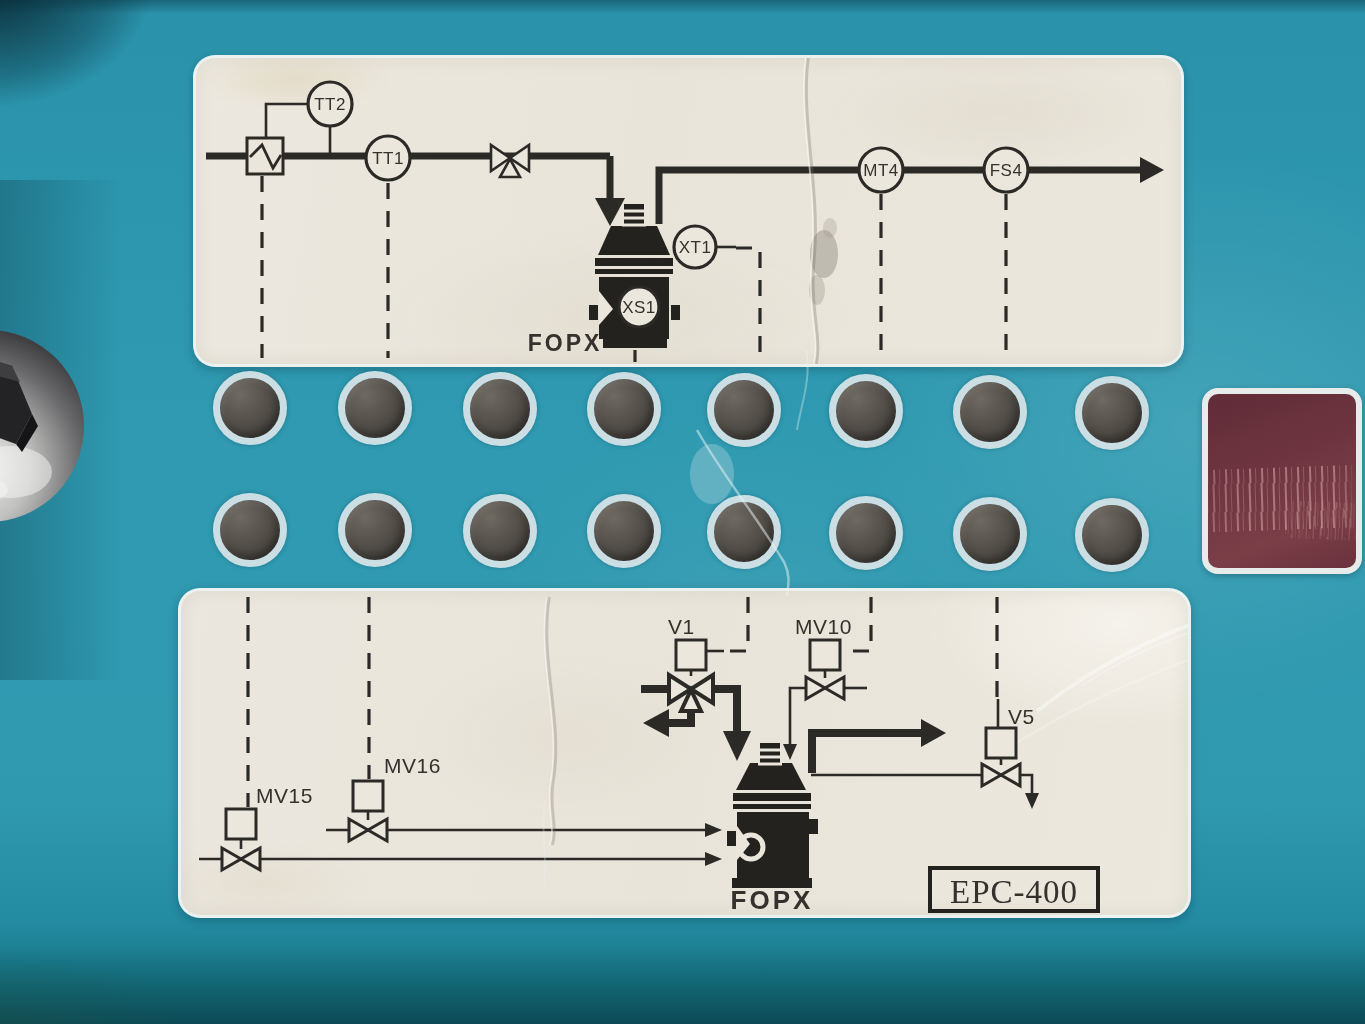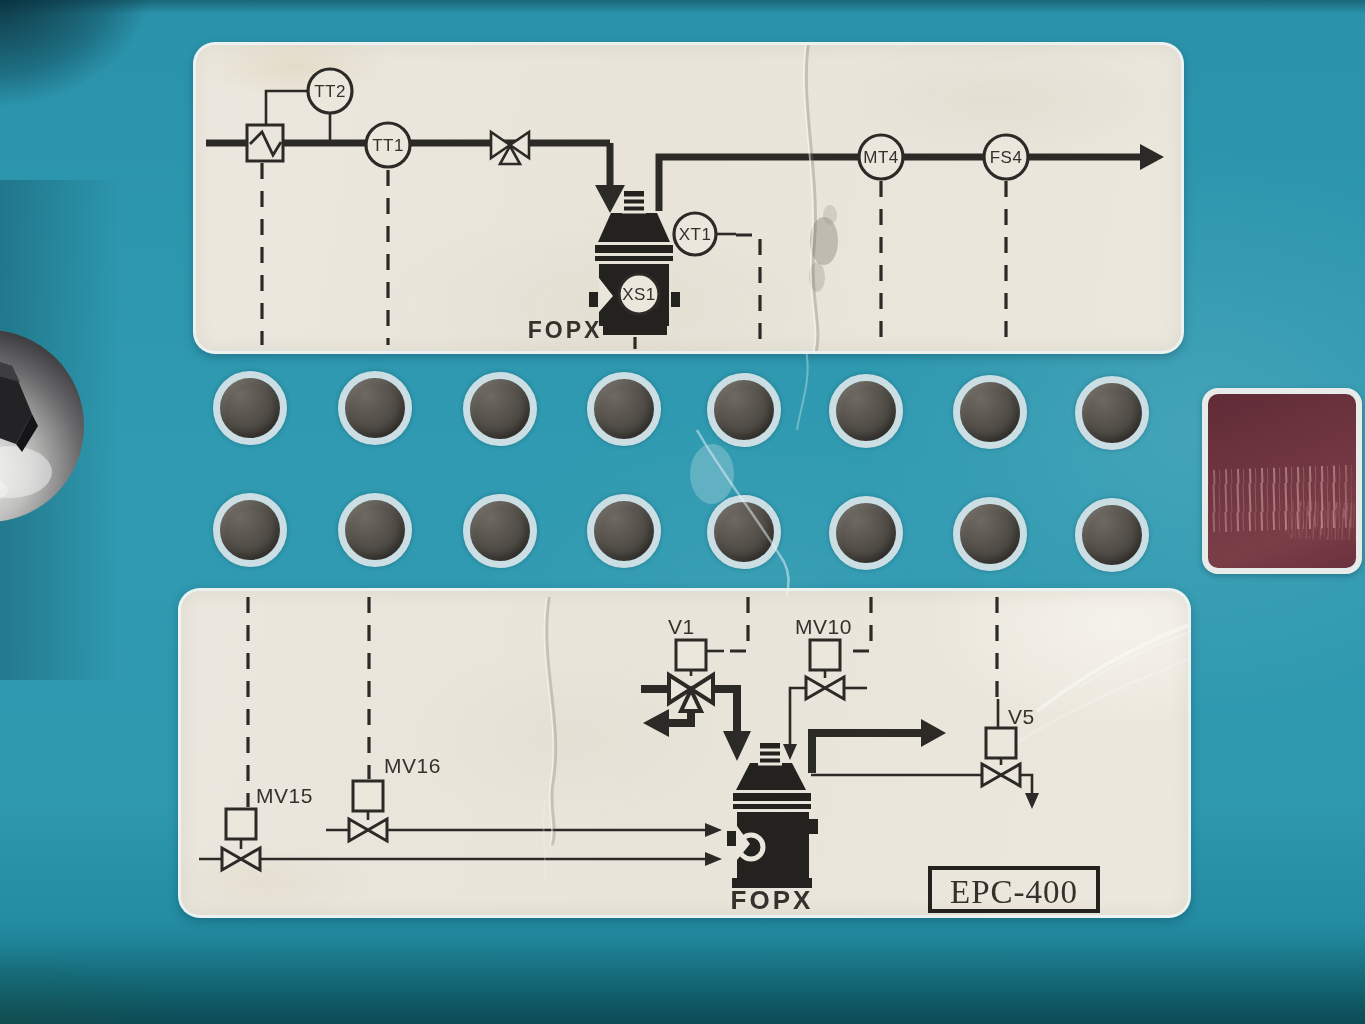--- a/index.html
+++ b/index.html
@@ -22,21 +22,21 @@
     background:radial-gradient(260px 110px at 0% 110%, rgba(34,84,66,.30), transparent 75%);}
   .shade-left{position:absolute;left:0;top:180px;width:120px;height:500px;pointer-events:none;
     background:linear-gradient(90deg, rgba(8,45,58,.30), transparent);}
 
   .plate{
     position:absolute;border-radius:22px;
     border:3px solid rgba(235,248,250,.65);
     box-shadow:0 3px 10px rgba(0,35,50,.28), inset 0 0 18px rgba(125,115,90,.12);
   }
   .plate.top{
-    left:193px;top:42px;width:985px;height:306px;
+    left:193px;top:55px;width:985px;height:306px;
     background:
       radial-gradient(140px 45px at 10% 7%, rgba(208,190,145,.28), transparent 70%),
       radial-gradient(260px 90px at 82% 18%, rgba(195,185,160,.16), transparent 70%),
       radial-gradient(340px 130px at 42% 85%, rgba(200,190,168,.14), transparent 70%),
       linear-gradient(100deg,#ece8df,#e8e4d9 45%,#ebe7dd);
   }
   .plate.bottom{
     left:178px;top:588px;width:1007px;height:324px;
     background:
       radial-gradient(300px 160px at 93% 10%, rgba(253,251,246,.55), transparent 65%),

